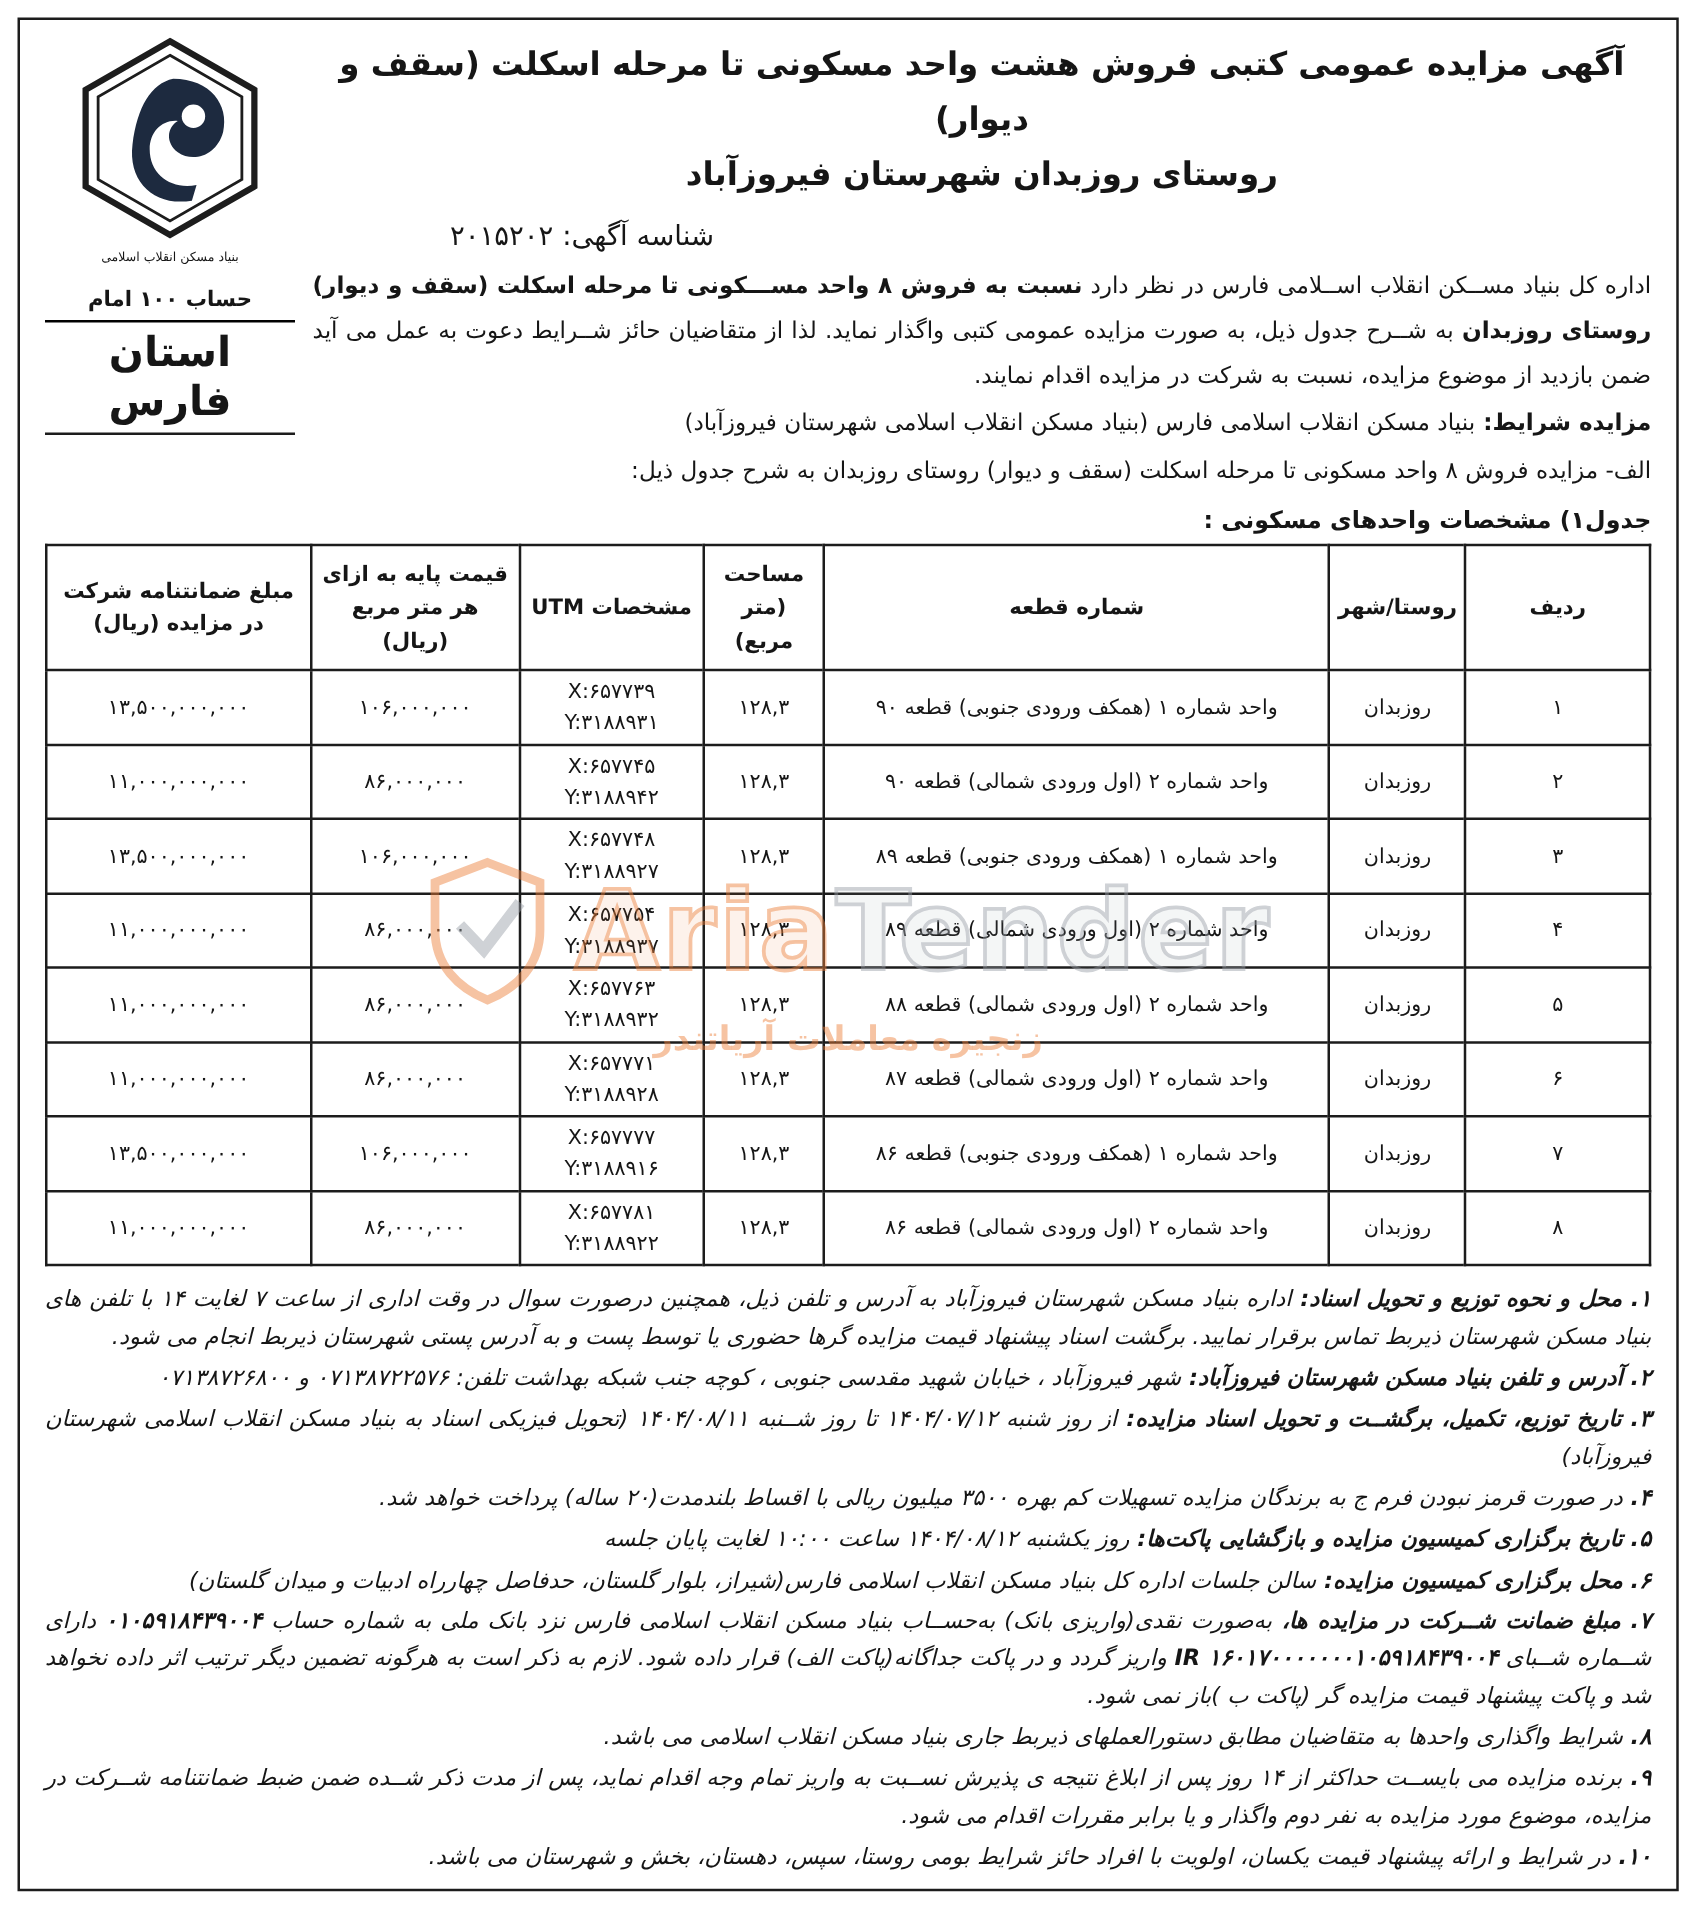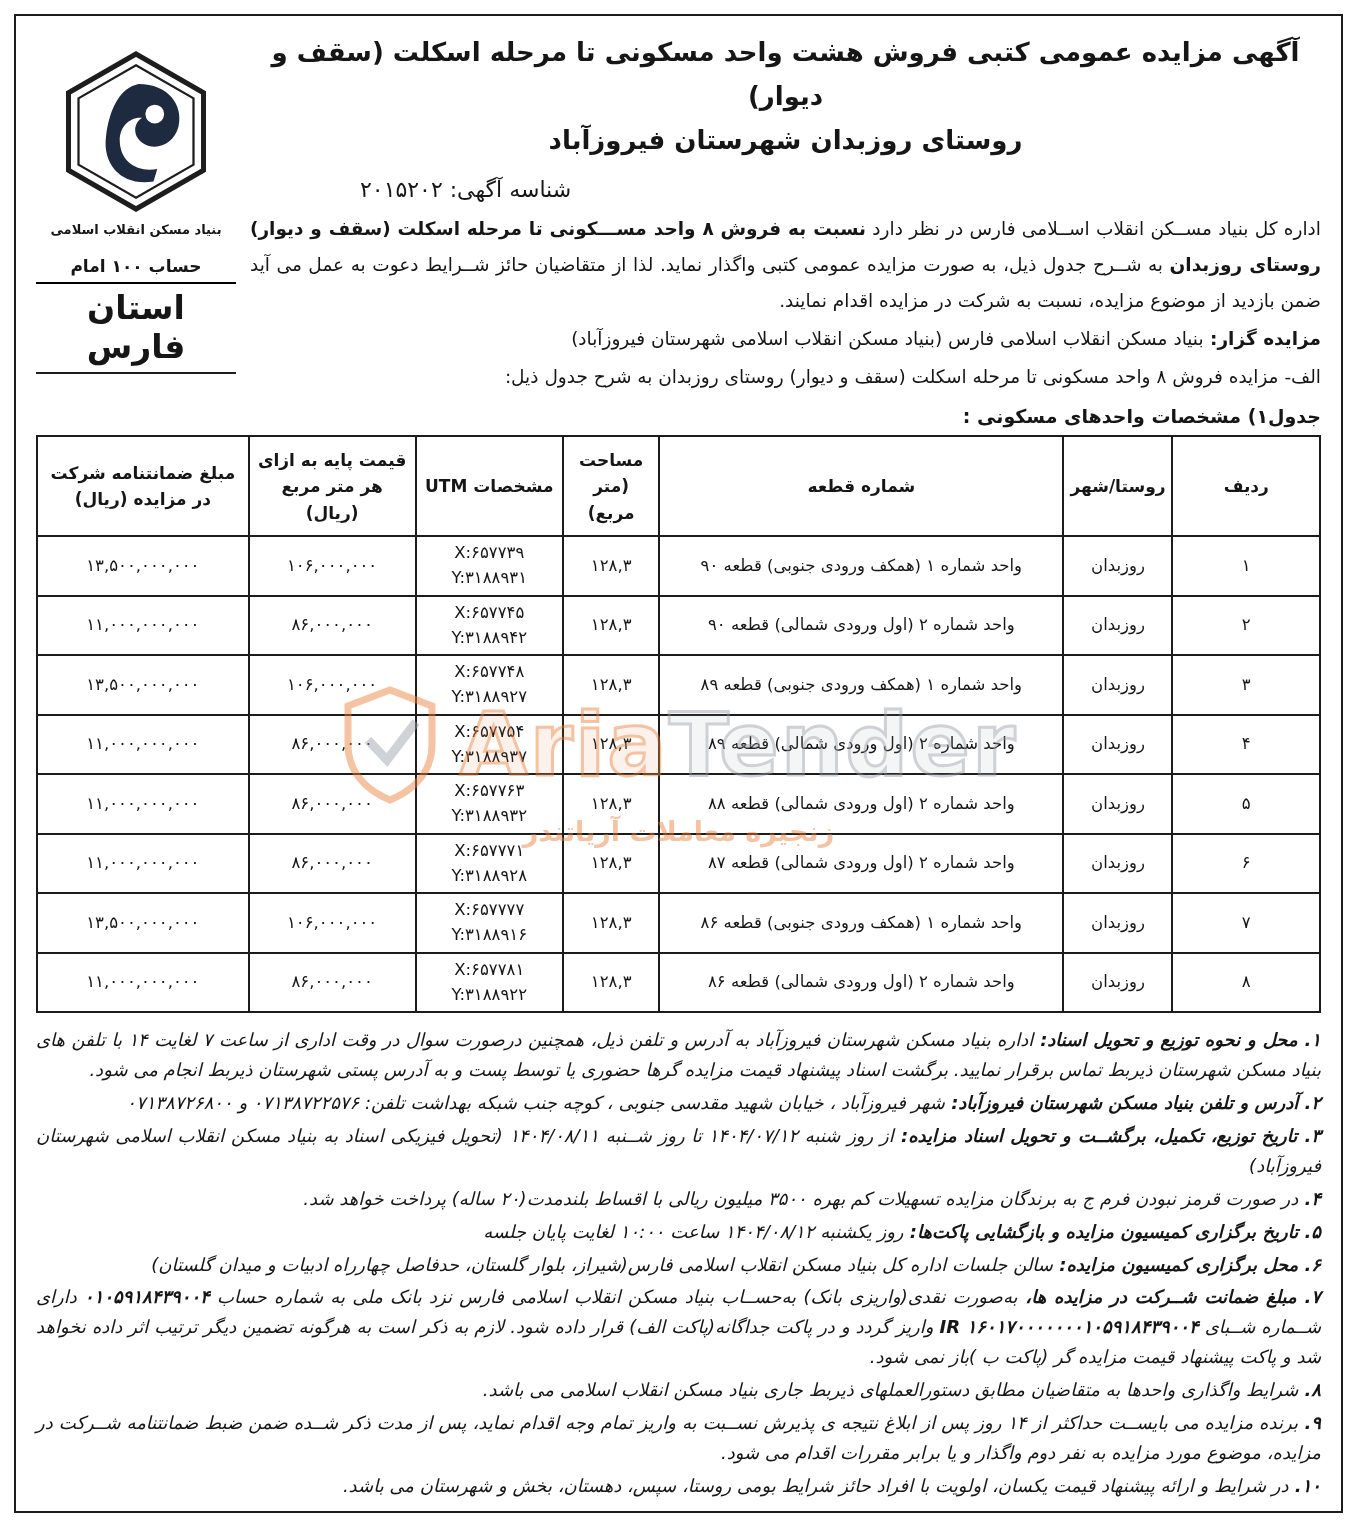--- a/index.html
+++ b/index.html
@@ -15,32 +15,32 @@
     margin:14px;
     border:2px solid #1c1c1c;
     padding:10px 20px 14px;
     direction:rtl;
     overflow:hidden;
     background:#fff;
   }
   .bold { font-weight:bold; }
 
   
-  .header { display:flex; gap:14px; align-items:center; }
+  .header { display:flex; gap:14px; align-items:flex-start; }
   .header-main { flex:1 1 auto; padding-top:4px; min-width:0; }
   .doc-title { font-size:26px; font-weight:bold; text-align:center; line-height:1.7; }
   .doc-title span { display:block; }
   .ids { text-align:left; direction:rtl; padding-left:110px; font-size:22px; line-height:1.75; margin:8px 0 2px; }
   .para { font-size:18.5px; line-height:1.95; text-align:justify; }
   .para.tight { margin-top:2px; }
 
   
   .logo-col { flex:0 0 200px; text-align:center; padding-top:2px; }
   .emblem-svg { width:150px; height:165px; display:block; margin:0 auto 6px; }
-  .org-name { font-size:13px; font-weight:bold; line-height:1.5; }
+  .org-name { font-size:10px; font-weight:normal; line-height:1.5; }
   .account { font-size:17px; font-weight:bold; margin-top:16px; padding-bottom:6px; border-bottom:2px solid #000000; }
   .province { font-size:33px; font-weight:bold; padding:4px 0 6px; border-bottom:2px solid #1c1c1c; letter-spacing:1px; }
 
   
   .table-caption { font-size:19px; font-weight:bold; margin:10px 0 8px; }
   table.units { width:100%; border-collapse:collapse; table-layout:fixed; border:2.5px solid #1c1c1c; }
   table.units th, table.units td { border:2px solid #1c1c1c; text-align:center; }
   table.units th { font-size:17px; font-weight:bold; height:100px; vertical-align:middle; line-height:1.55; padding:4px 3px; }
   table.units td { font-size:16.5px; height:54px; line-height:1.5; padding:4px 5px; vertical-align:middle; }
   td.col-village, td.col-area, td.col-price, td.col-guarantee { vertical-align:top; padding-top:9px; }
@@ -70,21 +70,21 @@
   <header class="header">
     <div class="header-main">
       <h1 class="doc-title">
         <span>آگهی مزایده عمومی کتبی فروش هشت واحد مسکونی تا مرحله اسکلت (سقف و دیوار)</span>
         <span>روستای روزبدان شهرستان فیروزآباد</span>
       </h1>
       <div class="ids">
         <div>شناسه آگهی: ۲۰۱۵۲۰۲</div>
       </div>
       <p class="para"><span>اداره کل بنیاد مســکن انقلاب اســلامی فارس در نظر دارد </span><span class="bold">نسبت به فروش ۸ واحد مســـکونی تا مرحله اسکلت (سقف و دیوار) روستای روزبدان</span><span> به شــرح جدول ذیل، به صورت مزایده عمومی کتبی واگذار نماید. لذا از متقاضیان حائز شــرایط دعوت به عمل می آید ضمن بازدید از موضوع مزایده، نسبت به شرکت در مزایده اقدام نمایند.</span></p>
-      <p class="para tight"><span class="bold">مزایده گزار: </span><span>بنیاد مسکن انقلاب اسلامی فارس (بنیاد مسکن انقلاب اسلامی شهرستان فیروزآباد)</span></p>
+      <p class="para tight"><span class="bold">مزایده شرایط: </span><span>بنیاد مسکن انقلاب اسلامی فارس (بنیاد مسکن انقلاب اسلامی شهرستان فیروزآباد)</span></p>
       <p class="para tight">الف- مزایده فروش ۸ واحد مسکونی تا مرحله اسکلت (سقف و دیوار) روستای روزبدان به شرح جدول ذیل:</p>
     </div>
 
     <aside class="logo-col">
       <svg class="emblem-svg" viewBox="0 0 120 132" aria-hidden="true">
         <polygon points="60,4 114,35 114,97 60,128 6,97 6,35" fill="none" stroke="#1d1d1d" stroke-width="4"></polygon>
         <polygon points="60,13 106,39.5 106,92.5 60,119 14,92.5 14,39.5" fill="none" stroke="#1d1d1d" stroke-width="1.8"></polygon>
         <path d="M62 28 C 86 28 98 45 94 62 C 90 77 75 82 65 75 C 57 69 58 59 65 55 C 55 54 47 62 47 73 C 47 90 61 99 77 96 L 74 106 C 50 110 33 94 36 70 C 39 46 48 31 62 28 Z" fill="#1d2a3f"></path>
         <circle cx="75" cy="52" r="7.5" fill="#ffffff"></circle>
       </svg>

